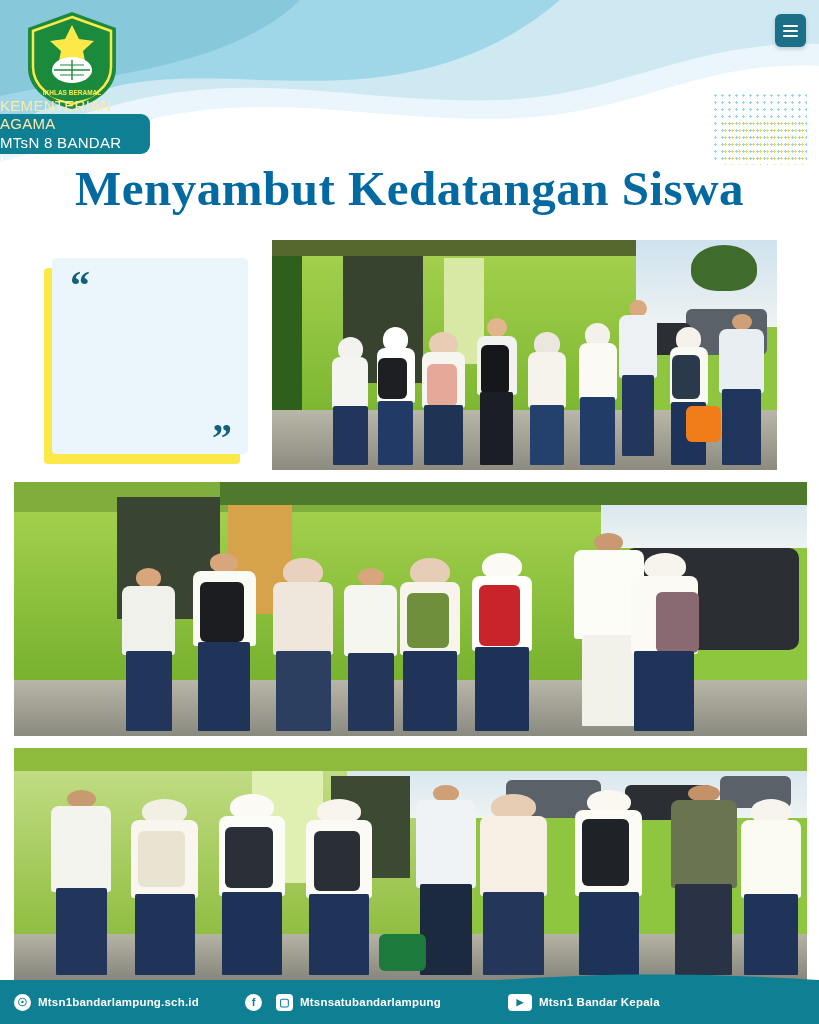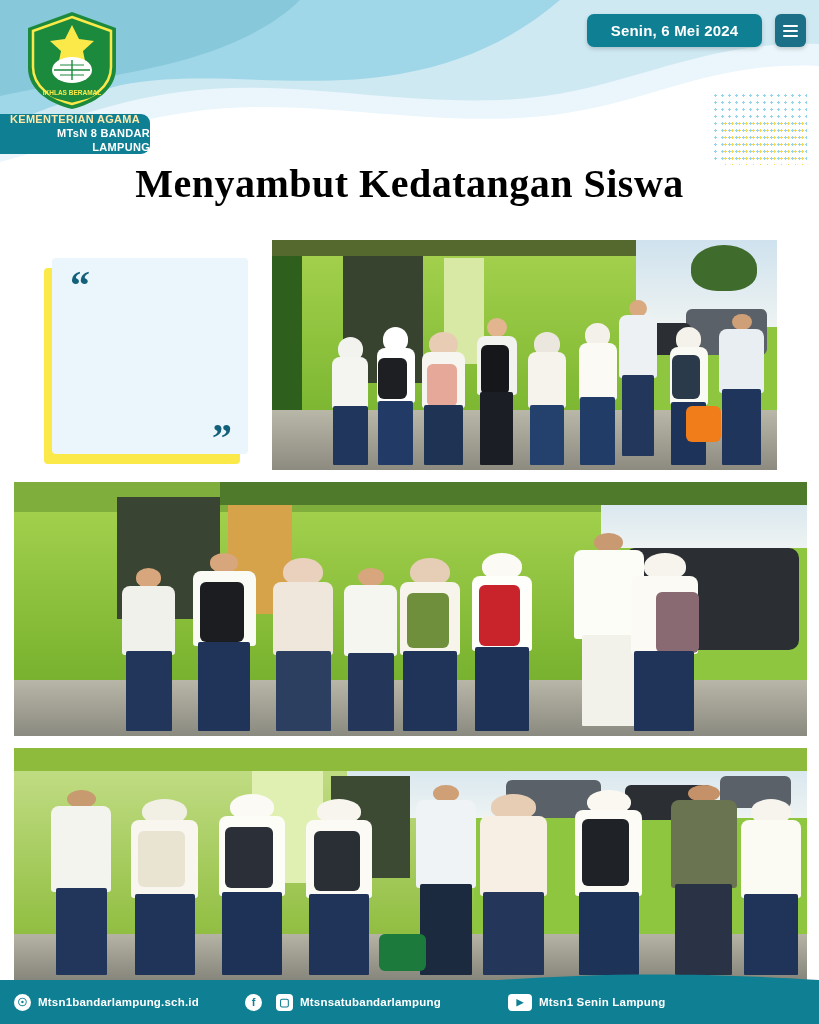--- a/index.html
+++ b/index.html
@@ -70,35 +70,35 @@
   .logo svg { display: block; }
   .ministry {
     position: absolute; top: 114px; left: 0px;
     width: 150px; height: 40px;
     background: #0f7f93;
     border-top-right-radius: 9px; border-bottom-right-radius: 9px;
     display: flex; flex-direction: column; align-items: center; justify-content: center;
     line-height: 1.25;
   }
   .ministry span {
-    display: block; color: #ffe9a8; font-size: 11px; font-weight: bold; letter-spacing: .3px;
-    text-align: right;
+    display: block; color: #ffe9a8; font-size: 15px; font-weight: normal; letter-spacing: .3px;
+    text-align: left;
   }
   .ministry span.l2 { color: #ffffff; }
 
   
   .headline {
     position: absolute; top: 160px; left: 0; width: 819px;
     text-align: center;
   }
   .headline h1 {
     font-family: "Liberation Serif", serif;
-    font-size: 40px;
+    font-size: 49px;
     font-weight: bold;
-    color: #000000;
+    color: #0369a1;
     letter-spacing: .5px;
   }
 
   
   .quote-yellow {
     position: absolute; top: 268px; left: 44px;
     width: 196px; height: 196px;
     background: #fbe94a;
     border-radius: 4px;
   }
@@ -190,23 +190,20 @@
       <path d="M0,0 H819 V66 C700,60 640,112 520,118 C400,124 300,96 190,112 C110,123 50,150 0,162 Z" fill="#eaf6fb"></path>
       <path d="M0,0 H819 V44 C690,40 620,96 500,100 C380,104 290,78 180,92 C104,102 48,128 0,140 Z" fill="#cfe9f3"></path>
       <path d="M0,0 H560 C520,34 470,62 400,74 C300,92 190,66 110,88 C60,102 22,118 0,128 Z" fill="#9fd7e8"></path>
       <path d="M0,0 H300 C270,30 220,52 160,66 C100,80 44,86 0,96 Z" fill="#0f7f93" opacity=".16"></path>
     </svg>
   </div>
 
   <div class="dots"></div>
   <div class="dots2"></div>
 
-  <div class="date-badge">
-    <span>Senin, 6 Mei 2024</span>
-  </div>
   <div class="menu-btn">
     <i></i>
     <i></i>
     <i></i>
   </div>
 
   <div class="logo">
     <svg width="104" height="104" viewBox="0 0 104 104">
       <path d="M52 4 L96 20 L96 60 C96 82 74 96 52 101 C30 96 8 82 8 60 L8 20 Z" fill="#1c8a3c"></path>
       <path d="M52 9 L91 23 L91 59 C91 79 72 91 52 96 C32 91 13 79 13 59 L13 23 Z" fill="none" stroke="#fbe94a" stroke-width="2.5"></path>
@@ -438,17 +435,17 @@
     </div>
     <div class="f-item" id="f-fb">
       <div class="f-ico">f</div>
     </div>
     <div class="f-item" id="f-ig">
       <div class="f-ico sq">▢</div>
       <span>Mtsnsatubandarlampung</span>
     </div>
     <div class="f-item" id="f-yt">
       <div class="f-ico yt">▶</div>
-      <span>Mtsn1 Senin Lampung</span>
+      <span>Mtsn1 Bandar Kepala</span>
     </div>
   </div>
 
 </div>
 
 </body></html>

